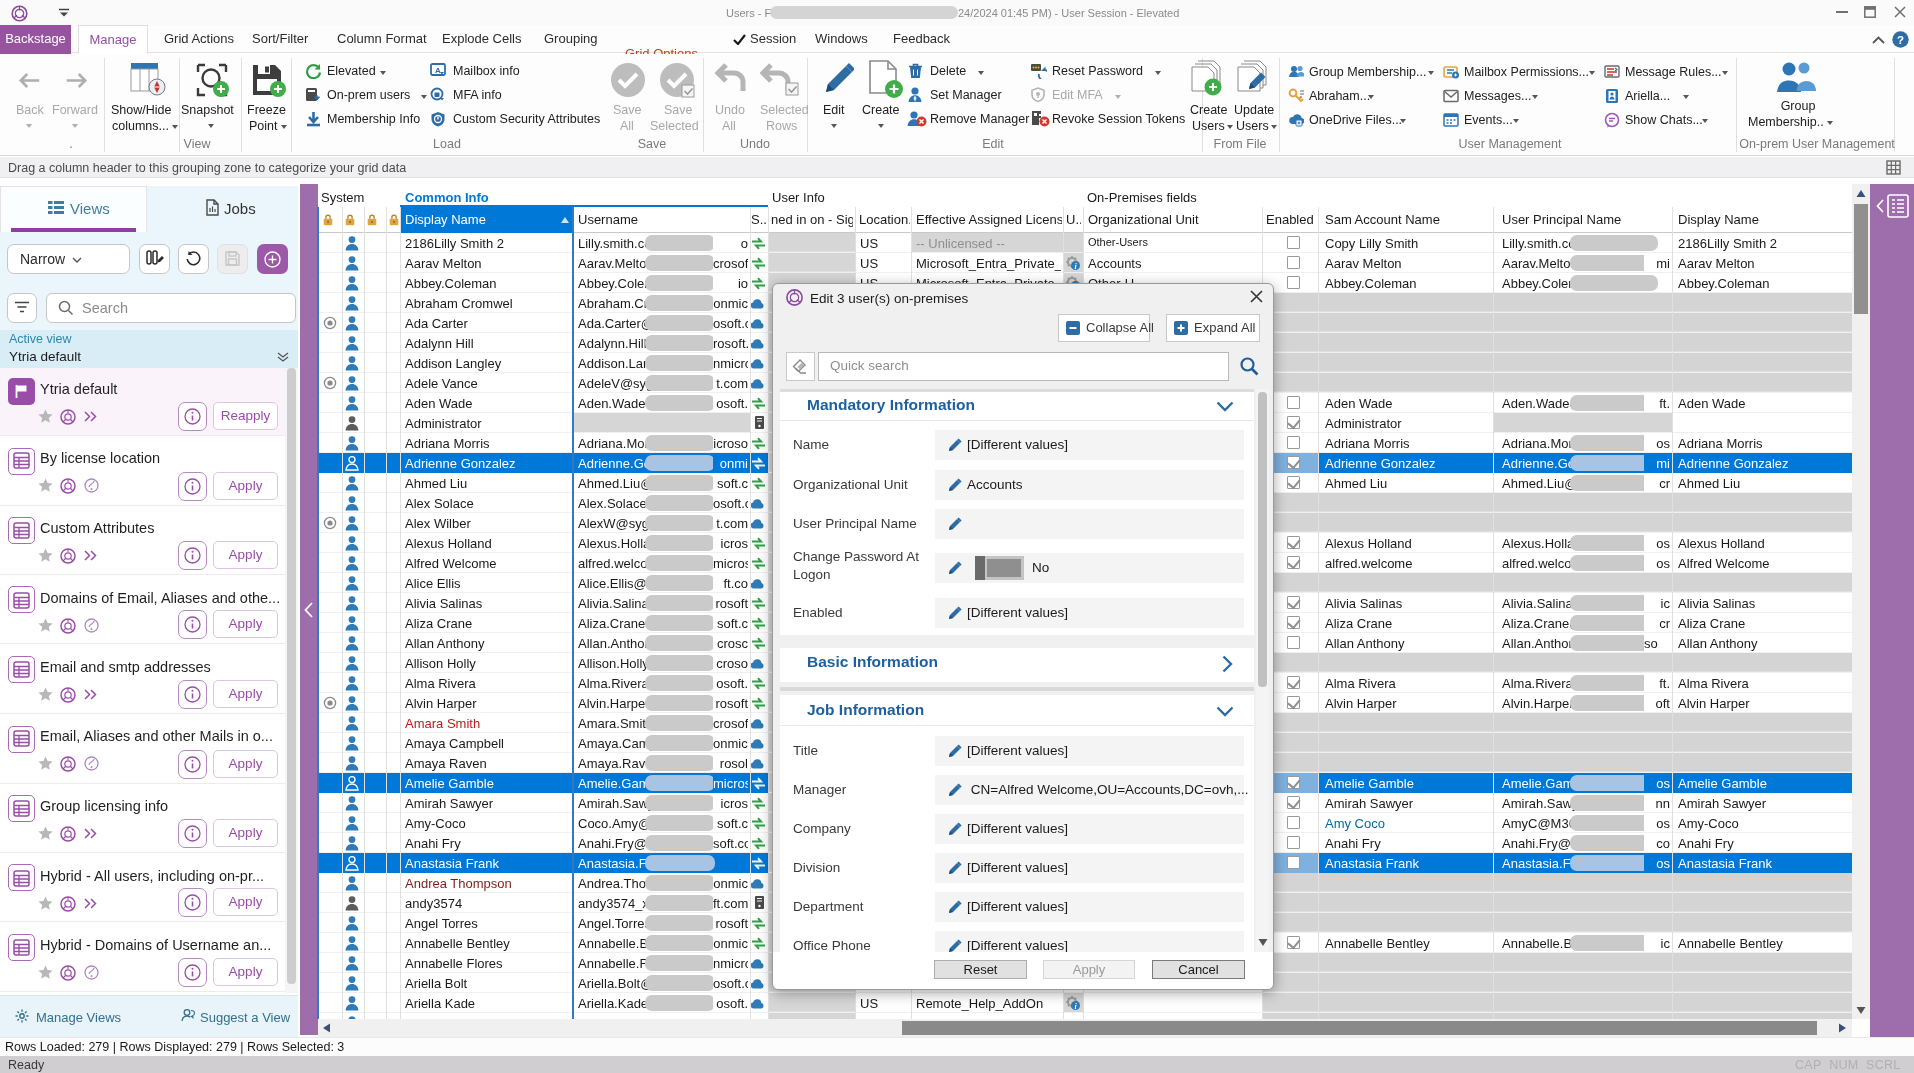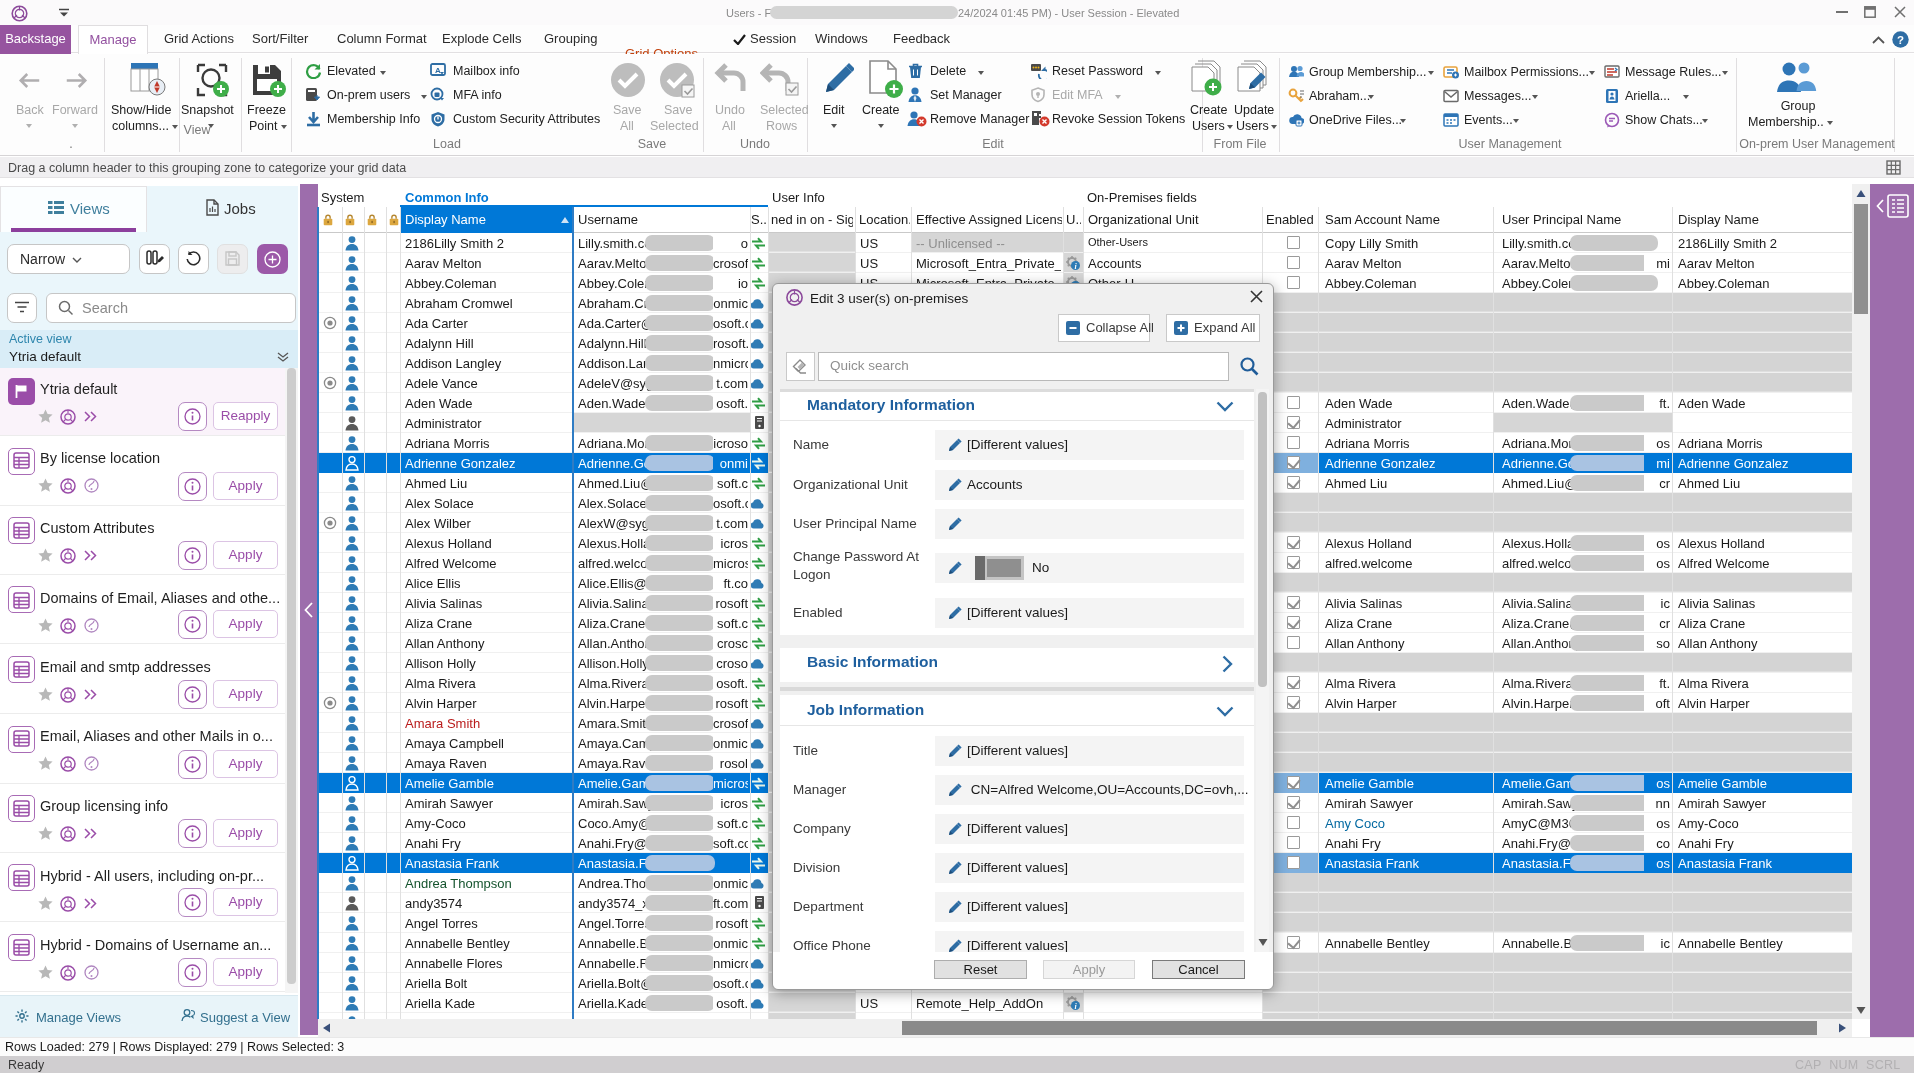--- a/index.html
+++ b/index.html
@@ -75,21 +75,21 @@
 <div class="vline" style="left:179px;top:58px;height:94px;background:#e0dee0"></div>
 <div class="vline" style="left:241px;top:58px;height:94px;background:#e0dee0"></div>
 <div class="vline" style="left:291px;top:58px;height:94px;background:#e0dee0"></div>
 <div class="vline" style="left:703px;top:58px;height:94px;background:#e0dee0"></div>
 <div class="vline" style="left:807px;top:58px;height:94px;background:#e0dee0"></div>
 <div class="vline" style="left:1202px;top:58px;height:94px;background:#e0dee0"></div>
 <div class="vline" style="left:1279px;top:58px;height:94px;background:#e0dee0"></div>
 <div class="vline" style="left:1736px;top:58px;height:94px;background:#e0dee0"></div>
 <div class="vline" style="left:1894px;top:58px;height:94px;background:#e0dee0"></div>
 <div class="a tt rlbl" style="left:71px;top:137px;transform:translateX(-50%);font-size:12.5px;color:#7a7a7a">.</div>
-<div class="a tt rlbl" style="left:197px;top:123px;transform:translateX(-50%);font-size:12.5px;color:#7a7a7a">View</div>
+<div class="a tt rlbl" style="left:197px;top:137px;transform:translateX(-50%);font-size:12.5px;color:#7a7a7a">View</div>
 <div class="a tt rlbl" style="left:447px;top:137px;transform:translateX(-50%);font-size:12.5px;color:#7a7a7a">Load</div>
 <div class="a tt rlbl" style="left:652px;top:137px;transform:translateX(-50%);font-size:12.5px;color:#7a7a7a">Save</div>
 <div class="a tt rlbl" style="left:755px;top:137px;transform:translateX(-50%);font-size:12.5px;color:#7a7a7a">Undo</div>
 <div class="a tt rlbl" style="left:993px;top:137px;transform:translateX(-50%);font-size:12.5px;color:#7a7a7a">Edit</div>
 <div class="a tt rlbl" style="left:1240px;top:137px;transform:translateX(-50%);font-size:12.5px;color:#7a7a7a">From File</div>
 <div class="a tt rlbl" style="left:1510px;top:137px;transform:translateX(-50%);font-size:12.5px;color:#7a7a7a">User Management</div>
 <div class="a tt rlbl" style="left:1817px;top:137px;transform:translateX(-50%);font-size:12.5px;color:#7a7a7a">On-prem User Management</div>
 
 <svg class="a" style="left:18px;top:72px" width="24" height="17" viewBox="0 0 26 18">
     <path d="M10 2L3 9l7 7M3 9h20" stroke="#b0aeb0" stroke-width="2.8" fill="none"></path>
@@ -1099,21 +1099,21 @@
 <div class="cell tt" style="left:578px;top:636px;width:100px;color:#1a1a1a;font-size:13px">Allan.Anthony</div>
 <div class="blur" style="left:645px;top:635px;width:70px;height:16px"></div>
 <div class="a tt" style="left:713px;top:635px;width:35px;height:16px;overflow:hidden;text-align:right;color:#1a1a1a;font-size:13px;padding-top:1px;background:#fff">crosc</div>
 <svg class="a" style="left:751px;top:636px" width="15" height="15" viewBox="0 0 15 15">
     <use href="#sync"></use>
   </svg>
 <div class="cell tt" style="left:1325px;top:636px;width:165px;color:#1a1a1a;font-size:13px">Allan Anthony</div>
 <div class="cb" style="left:1287px;top:636px;background:#fff"></div>
 <div class="cell tt" style="left:1502px;top:636px;width:92px;color:#1a1a1a;font-size:13px">Allan.Anthony</div>
 <div class="blur" style="left:1570px;top:635px;width:88px;height:16px"></div>
-<div class="a tt" style="left:1644px;top:635px;width:26px;height:16px;overflow:hidden;text-align:right;color:#1a1a1a;font-size:13px;padding-top:1px;background:#fff">so</div>
+<div class="a tt" style="left:1644px;top:635px;width:26px;height:16px;overflow:hidden;color:#1a1a1a;font-size:13px;padding-top:1px;background:#fff">so</div>
 <div class="cell tt" style="left:1678px;top:636px;width:170px;color:#1a1a1a;font-size:13px">Allan Anthony</div>
 <div class="a" style="left:318px;top:653px;width:1534px;height:20px;background:#fff;border-bottom:1px solid #f0f0f0"></div>
 <div class="a" style="left:768px;top:653px;width:87px;height:19px;background:#d6d6d6;border-bottom:1px solid #e2e2e2"></div>
 <div class="a" style="left:1262px;top:653px;width:590px;height:19px;background:#d4d4d4;border-bottom:1px solid #dfdfdf"></div>
 <svg class="a" style="left:344px;top:655px" width="16" height="16" viewBox="0 0 16 16">
     <use href="#person"></use>
   </svg>
 <div class="cell tt" style="left:405px;top:656px;width:164px;color:#1a1a1a;font-size:13px">Allison Holly</div>
 <div class="cell tt" style="left:578px;top:656px;width:100px;color:#1a1a1a;font-size:13px">Allison.Holly@</div>
 <div class="blur" style="left:645px;top:655px;width:70px;height:16px"></div>
@@ -1293,21 +1293,21 @@
 <div class="cell tt" style="left:1502px;top:856px;width:92px;color:#fff;font-size:13px">Anastasia.Fra</div>
 <div class="blur" style="left:1570px;top:855px;width:88px;height:16px;background:#a9c3e2"></div>
 <div class="a tt" style="left:1644px;top:855px;width:26px;height:16px;overflow:hidden;text-align:right;color:#fff;font-size:13px;padding-top:1px;background:#0078d7">os</div>
 <div class="cell tt" style="left:1678px;top:856px;width:170px;color:#fff;font-size:13px">Anastasia Frank</div>
 <div class="a" style="left:318px;top:873px;width:1534px;height:20px;background:#fff;border-bottom:1px solid #f0f0f0"></div>
 <div class="a" style="left:768px;top:873px;width:87px;height:19px;background:#d6d6d6;border-bottom:1px solid #e2e2e2"></div>
 <div class="a" style="left:1262px;top:873px;width:590px;height:19px;background:#d4d4d4;border-bottom:1px solid #dfdfdf"></div>
 <svg class="a" style="left:344px;top:875px" width="16" height="16" viewBox="0 0 16 16">
     <use href="#person"></use>
   </svg>
-<div class="cell tt" style="left:405px;top:876px;width:164px;color:#14532d;font-size:13px">Andrea Thompson</div>
+<div class="cell tt" style="left:405px;top:876px;width:164px;color:#7f1d1d;font-size:13px">Andrea Thompson</div>
 <div class="cell tt" style="left:578px;top:876px;width:100px;color:#1a1a1a;font-size:13px">Andrea.Thom</div>
 <div class="blur" style="left:645px;top:875px;width:70px;height:16px"></div>
 <div class="a tt" style="left:713px;top:875px;width:35px;height:16px;overflow:hidden;text-align:right;color:#1a1a1a;font-size:13px;padding-top:1px;background:#fff">onmic</div>
 <svg class="a" style="left:750px;top:876px" width="15" height="15" viewBox="0 0 15 15">
     <use href="#cloud"></use>
   </svg>
 <div class="a" style="left:318px;top:893px;width:1534px;height:20px;background:#fff;border-bottom:1px solid #f0f0f0"></div>
 <div class="a" style="left:768px;top:893px;width:87px;height:19px;background:#d6d6d6;border-bottom:1px solid #e2e2e2"></div>
 <div class="a" style="left:1262px;top:893px;width:590px;height:19px;background:#d4d4d4;border-bottom:1px solid #dfdfdf"></div>
 <svg class="a" style="left:344px;top:895px" width="16" height="16" viewBox="0 0 16 16">

